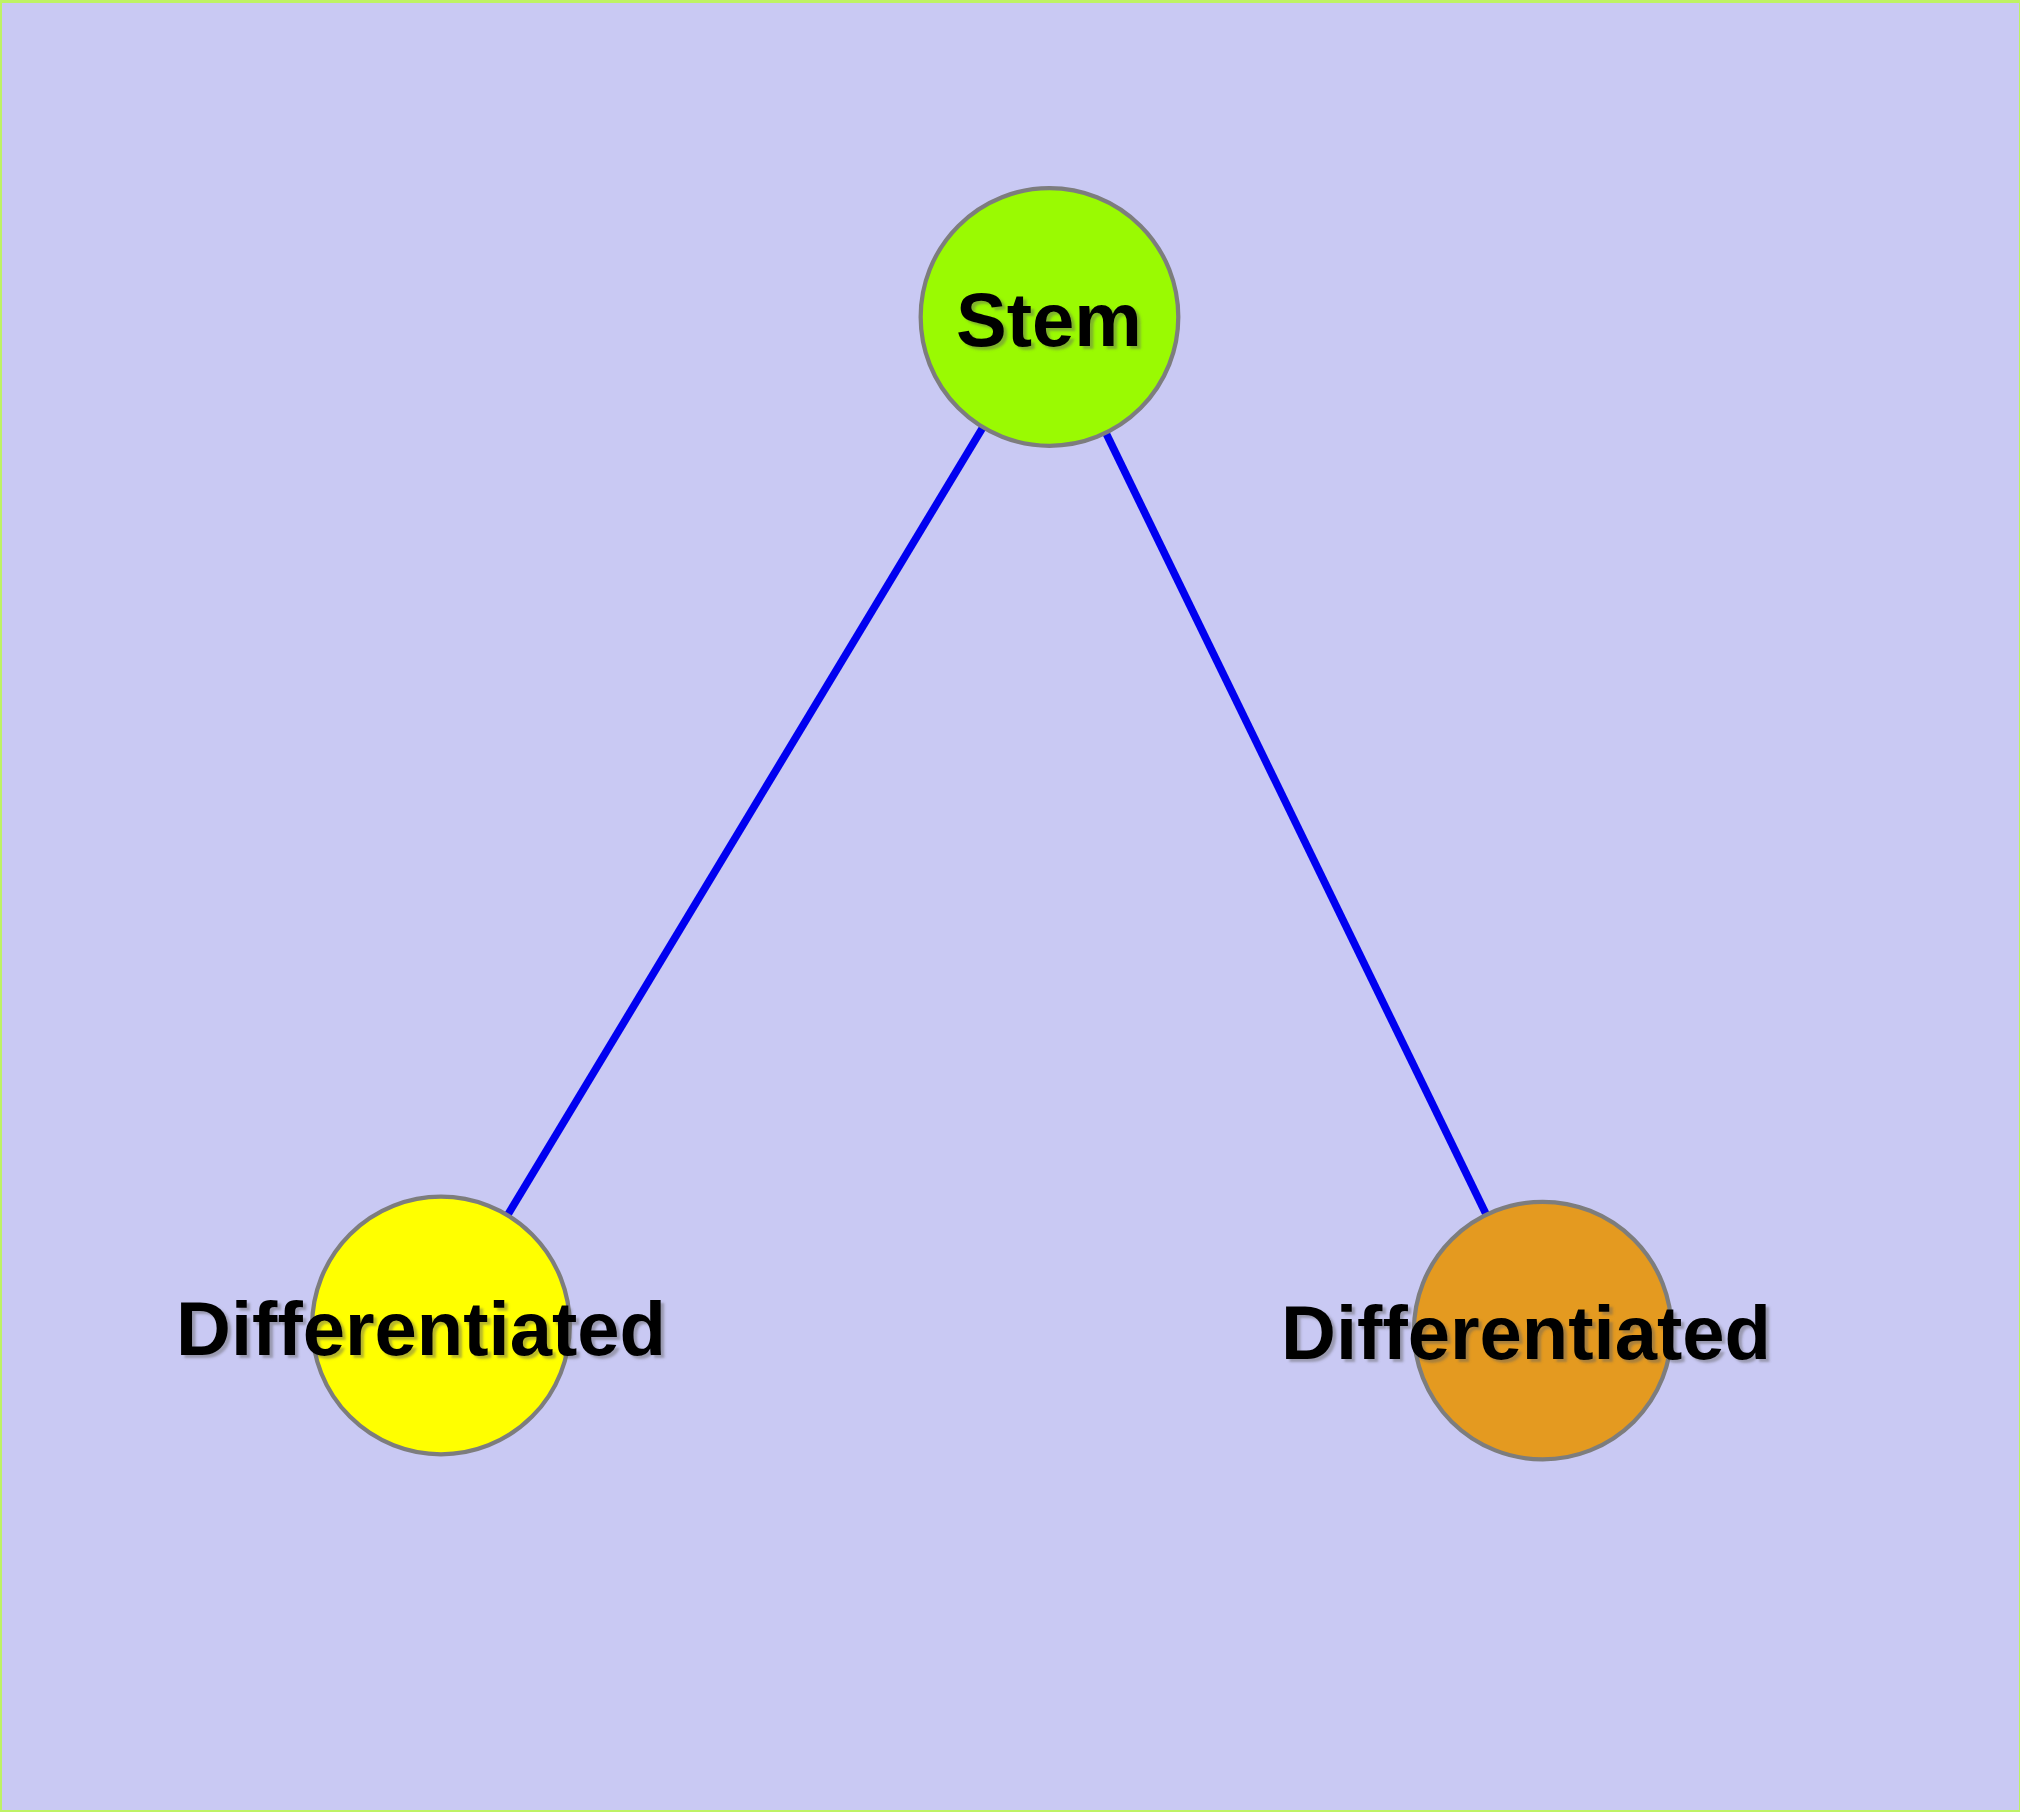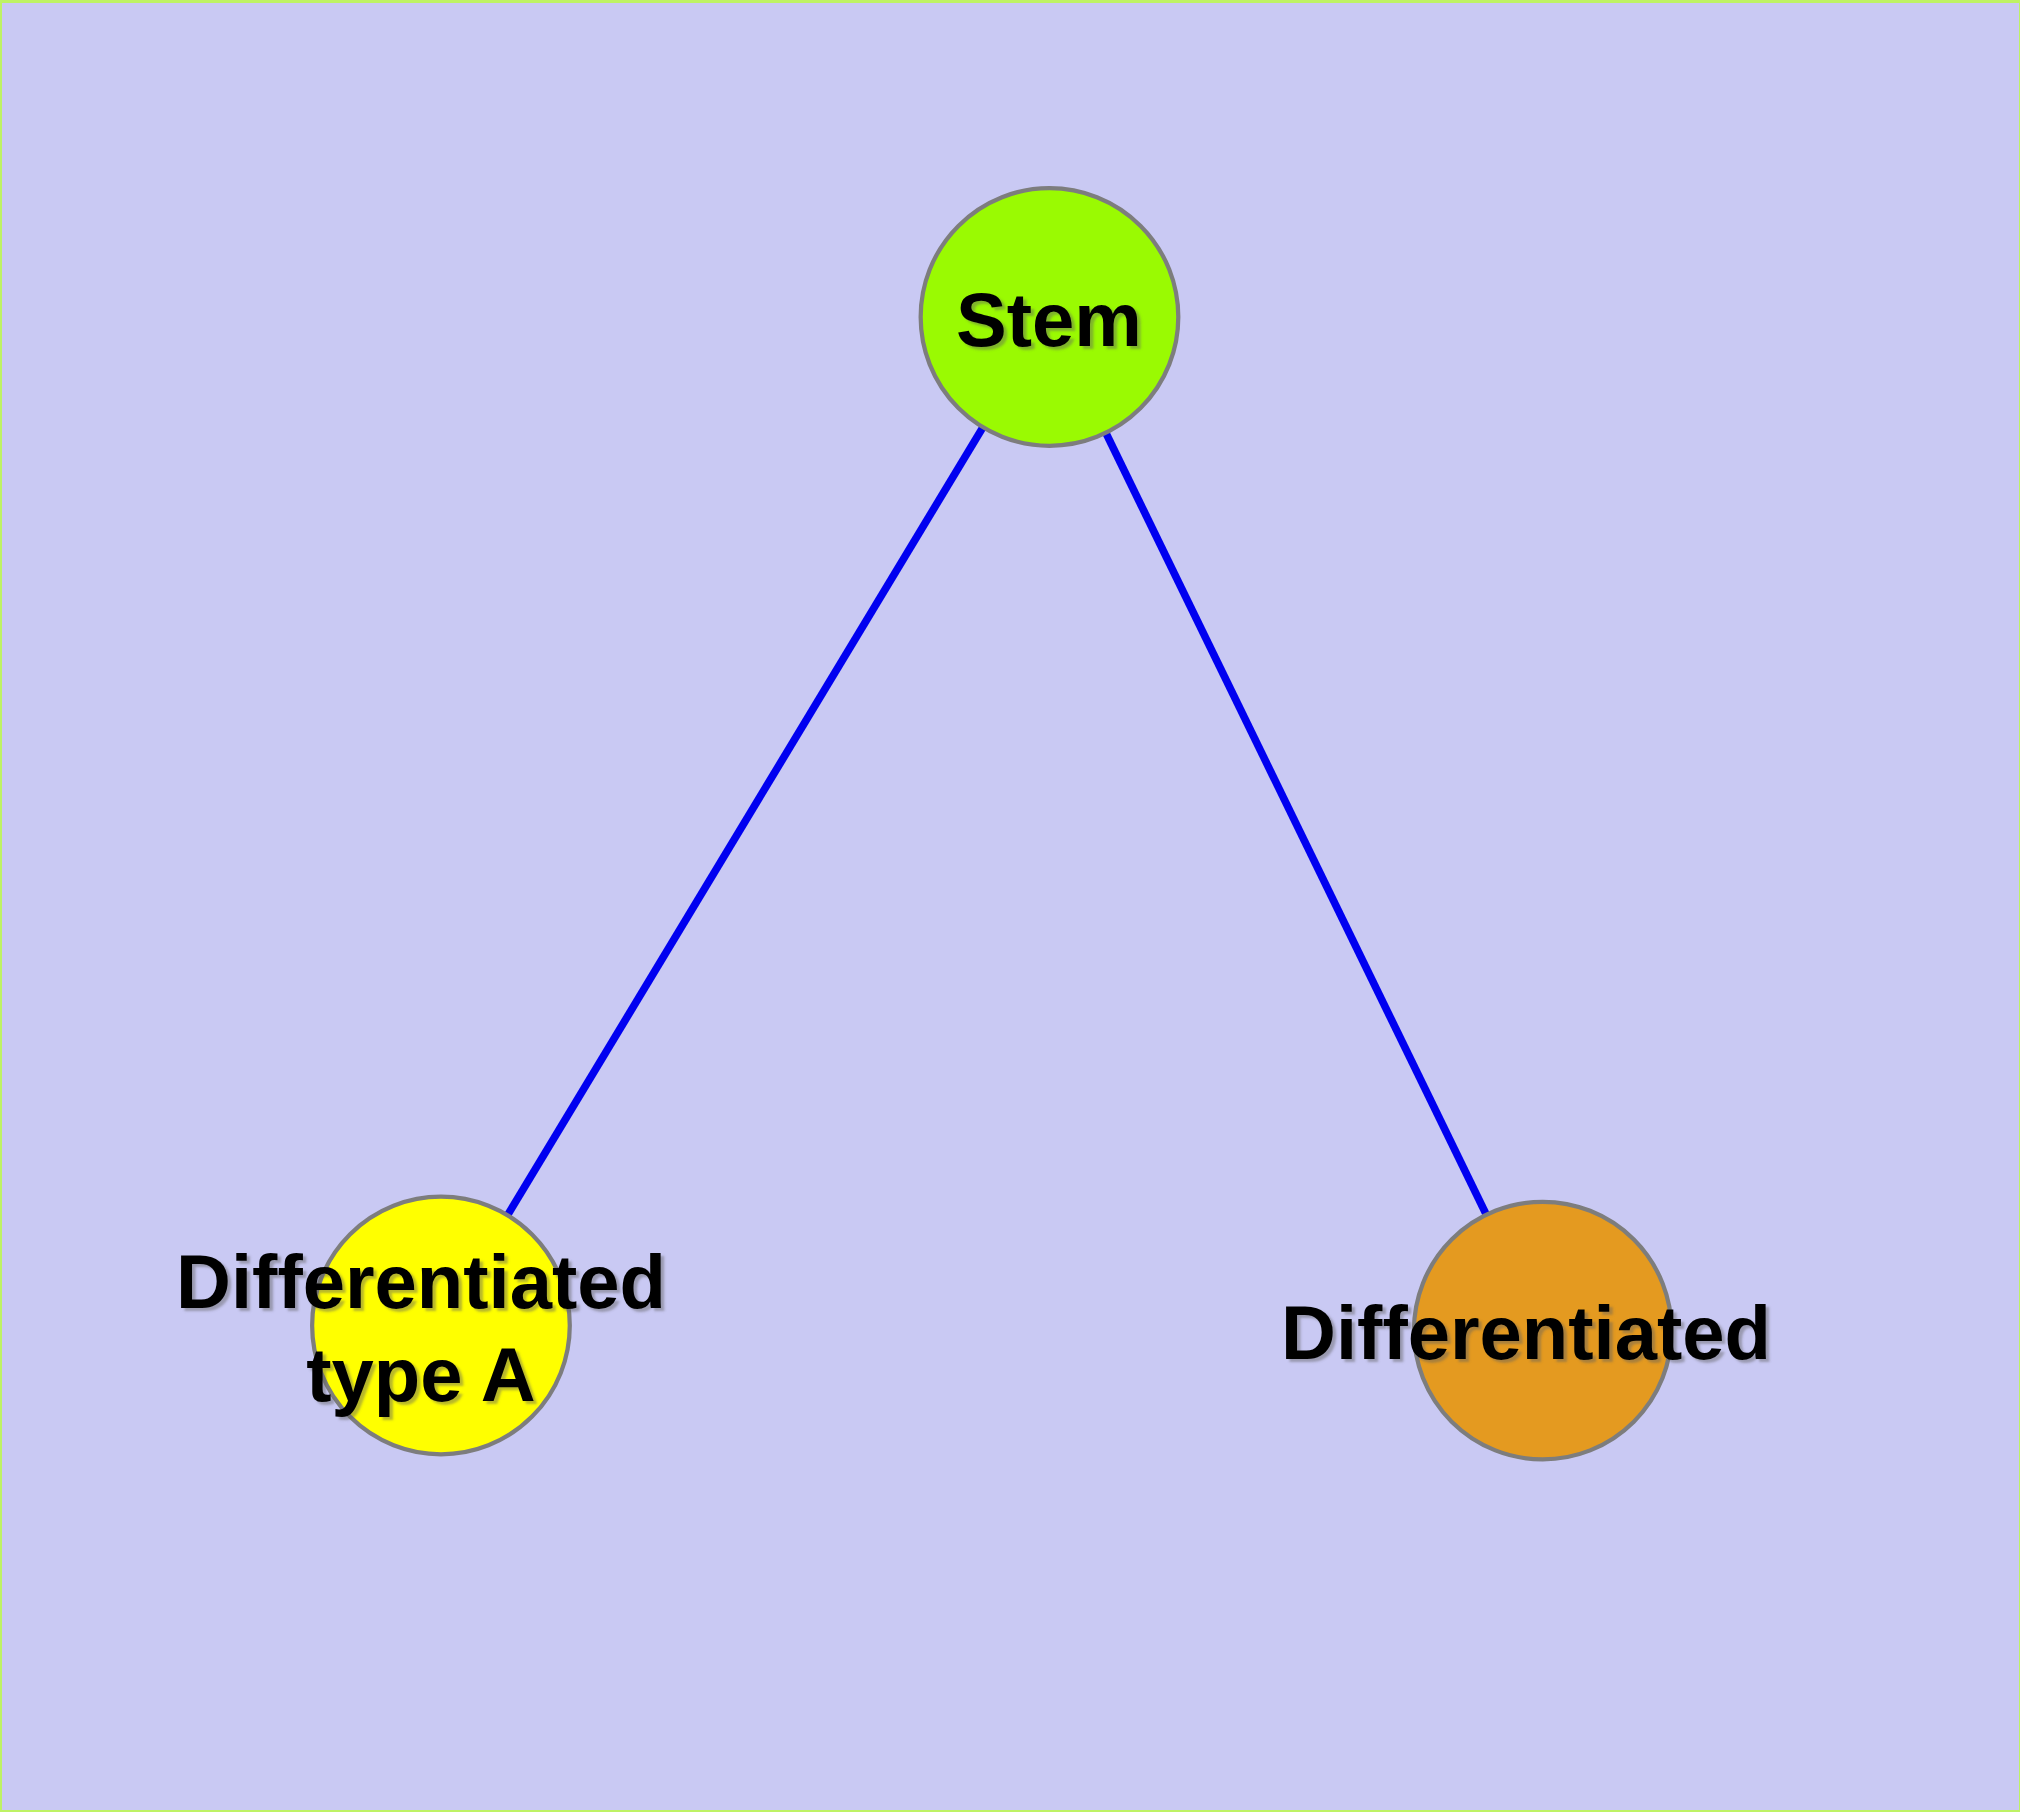--- a/index.html
+++ b/index.html
@@ -55,21 +55,20 @@
 
     <circle class="node-circle" cx="520" cy="1564" r="152" fill="#ffff00" stroke="#7d7d7d"></circle>
 
     <circle class="node-circle" cx="1820" cy="1570" r="152" fill="#e49a20" stroke="#7d7d7d"></circle>
   </svg>
 
   <div class="node-label" style="left:1049px; top:319px;">Stem</div>
 
   <div class="node-label" style="left:421px; top:1328px;">
     <span class="label-line">Differentiated</span>
-    <span class="label-line">type A</span>
   </div>
 
   <div class="node-label" style="left:1526px; top:1332px;">
     <span class="label-line">Differentiated</span>
   </div>
 
 </div>
 
 
 </body></html>

